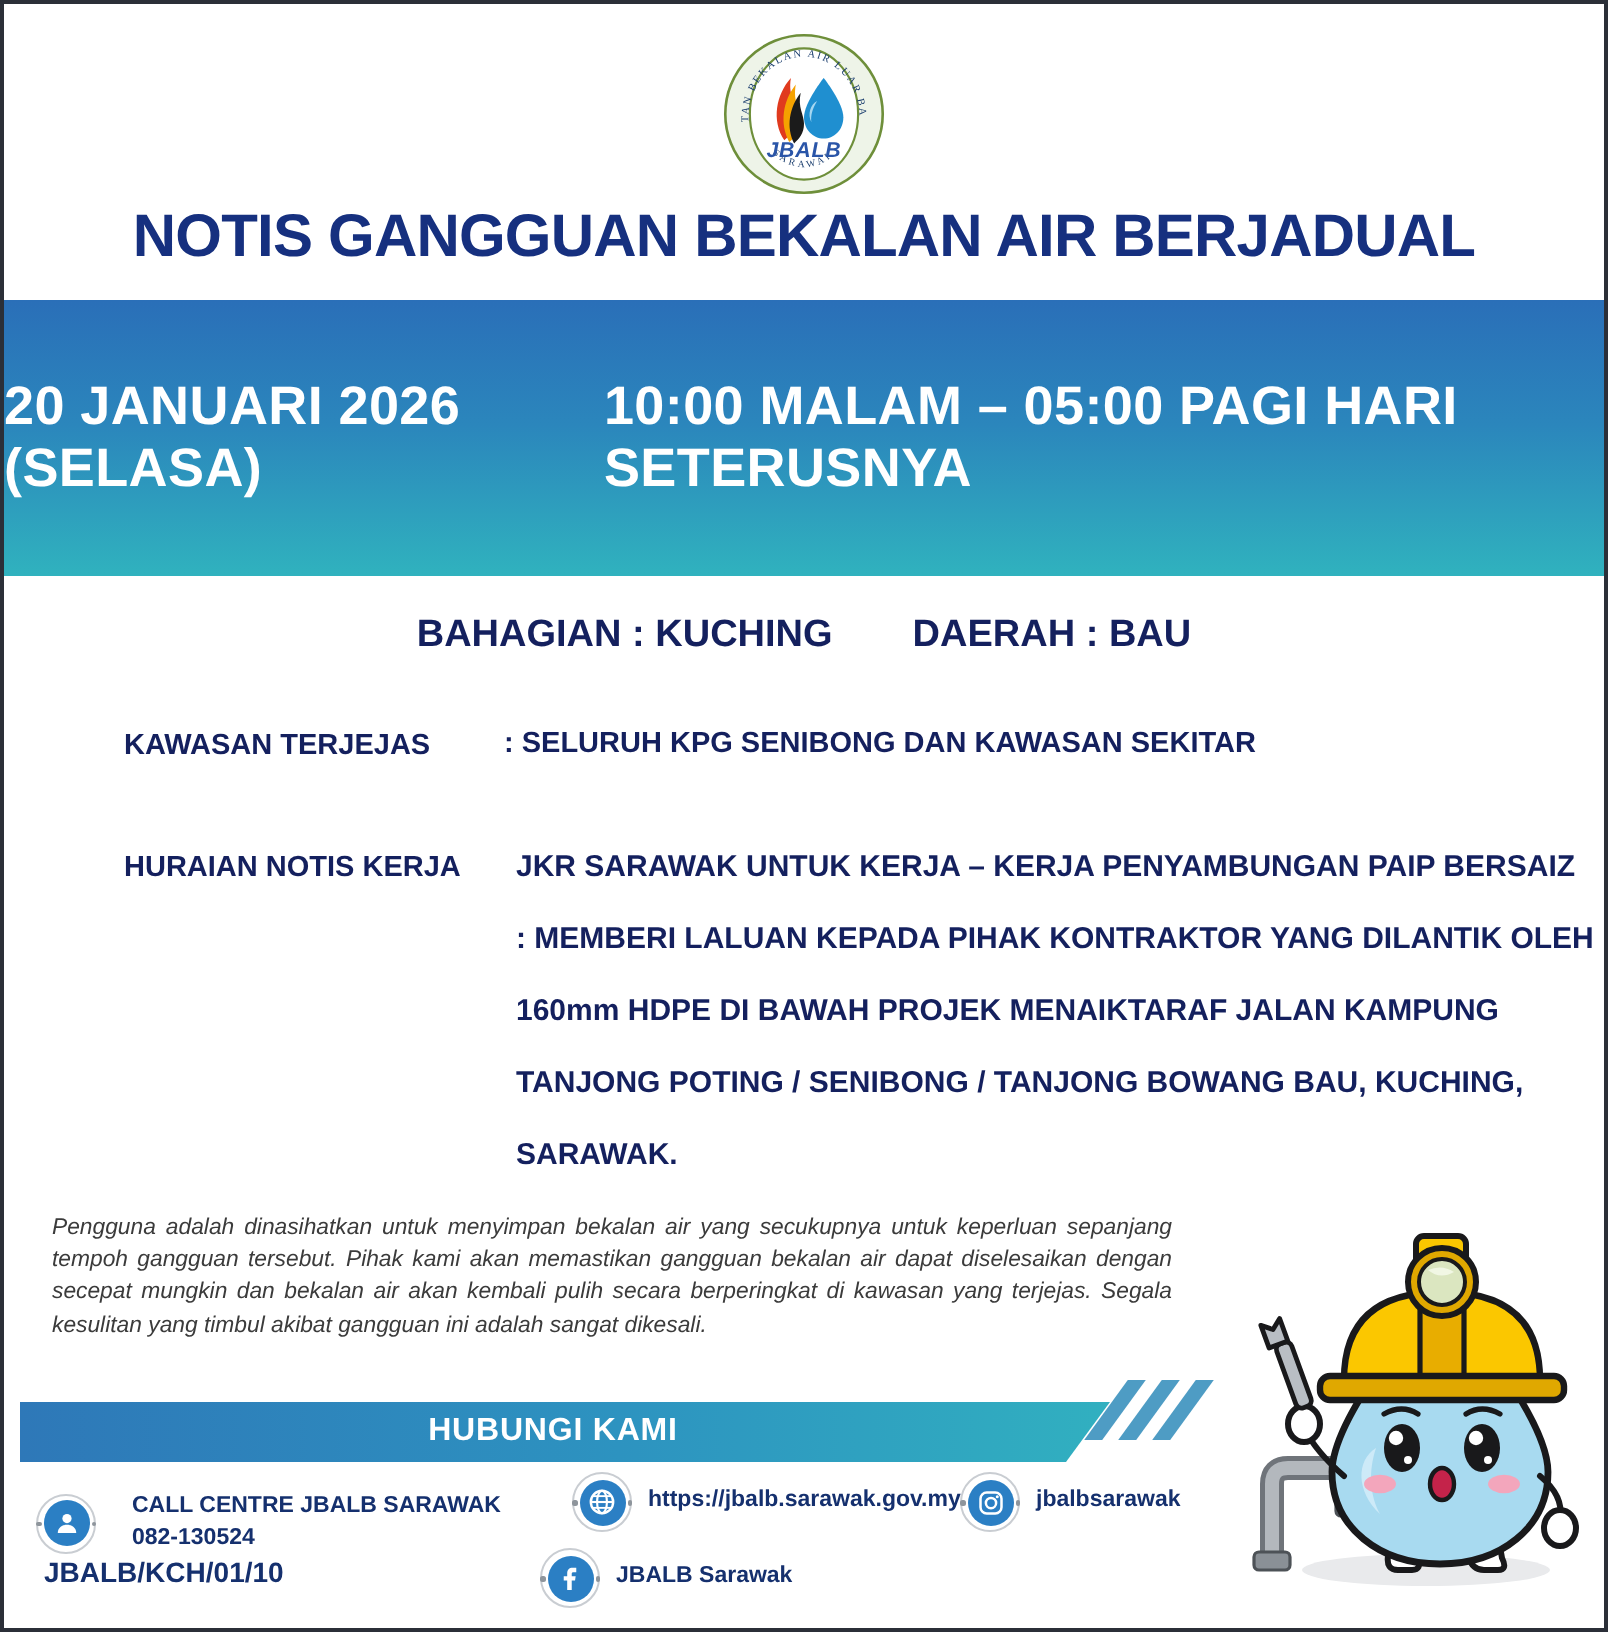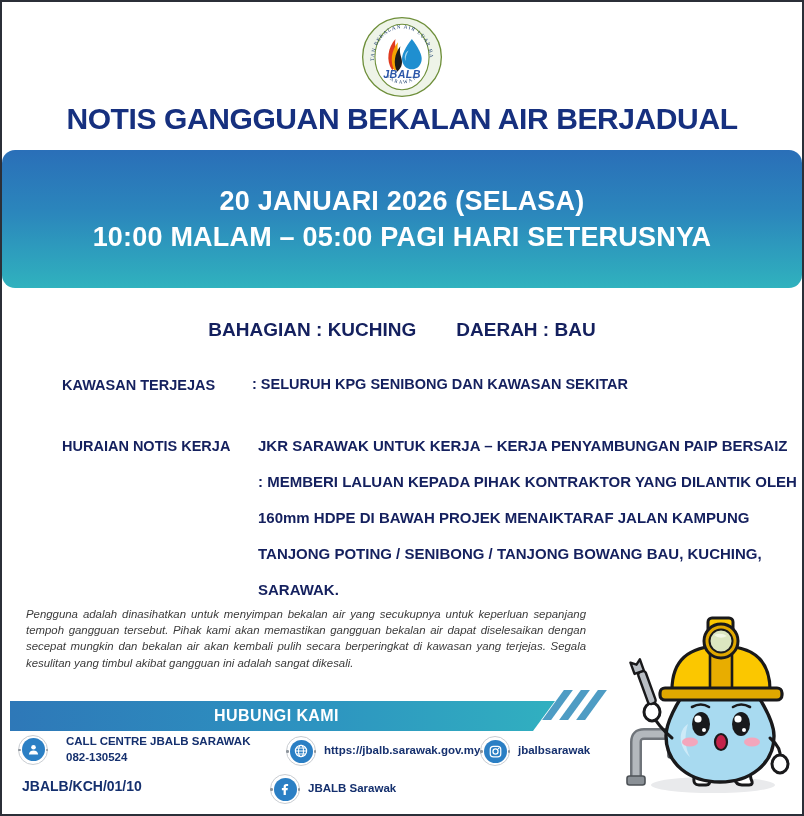--- a/index.html
+++ b/index.html
@@ -39,25 +39,24 @@
     letter-spacing: -0.4px;
     white-space: nowrap;
   }
 
   
   .date-banner {
     position: relative;
     height: 138px;
     background: linear-gradient(180deg, #2a6fb8 0%, #2b86bc 45%, #30b2be 100%);
     display: flex;
-    flex-direction: column;
+    flex-direction: row;
     align-items: center;
     justify-content: center;
     gap: 5px;
-    border-radius: 13px;
   }
   .date-line1 {
     color: #ffffff;
     font-size: 27px;
     font-weight: bold;
     letter-spacing: 0.2px;
   }
   .date-line2 {
     color: #ffffff;
     font-size: 27px;
@@ -65,21 +64,21 @@
     letter-spacing: 0.2px;
   }
 
   
   .body-area { position: relative; background: #fff; }
 
   .region-row {
     display: flex;
     justify-content: center;
     gap: 40px;
-    padding-top: 31px;
+    padding-top: 19px;
     color: #14205e;
     font-size: 19px;
     font-weight: bold;
   }
 
   .field-row {
     display: flex;
     padding: 0 0 0 30px;
     margin-top: 35px;
     color: #14205e;
@@ -144,21 +143,21 @@
     width: 616px; height: 80px;
   }
   .c-item { position: absolute; display: flex; align-items: center; gap: 8px; }
   .c-item .txt {
     color: #15306e;
     font-size: 11.5px;
     font-weight: bold;
     line-height: 1.35;
     white-space: nowrap;
   }
-  .c-call    { left: 4px;   top: 4px; gap: 18px; }
+  .c-call    { left: 4px;   top: 16px; gap: 18px; }
   .c-web     { left: 272px; top: 6px; }
   .c-insta   { left: 466px; top: 6px; }
   .c-fb      { left: 256px; top: 44px; }
   .ref-code {
     position: absolute; left: 8px; top: 48px;
     color: #15306e; font-size: 14px; font-weight: bold;
     white-space: nowrap;
   }
 
   .ico {

